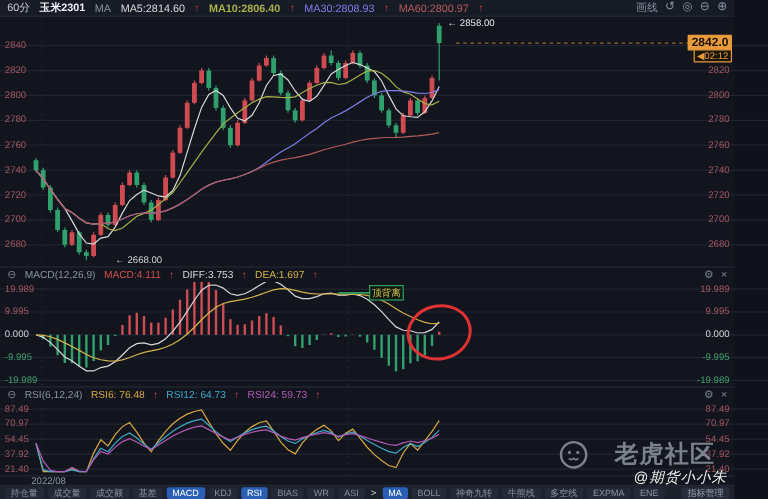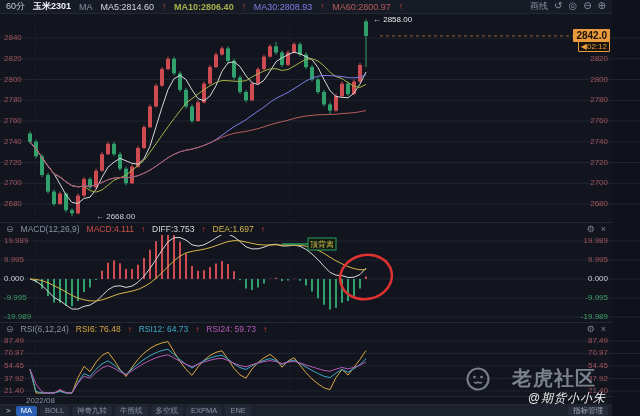--- a/index.html
+++ b/index.html
@@ -405,20 +405,32 @@
       <span class="wm-text">老虎社区</span>
     </div>
   </div>
 
   <div class="timeline">
     <span id="tl-start" style="left: 26px;">2022/08</span>
     <span id="tl-mid" style="left: 286px; margin-top: 48px;">09</span>
   </div>
 
   <div class="toolbar">
+    <span id="tabs-left" style="display:flex;gap:3px;">
+        <div class="tab">持仓量</div>
+        <div class="tab">成交量</div>
+        <div class="tab">成交额</div>
+        <div class="tab">基差</div>
+        <div class="tab active">MACD</div>
+        <div class="tab">KDJ</div>
+        <div class="tab active">RSI</div>
+        <div class="tab">BIAS</div>
+        <div class="tab">WR</div>
+        <div class="tab">ASI</div>
+      </span>
     <span class="more-arrow">&gt;</span>
     <span id="tabs-right" style="display:flex;gap:3px;">
         <div class="tab active">MA</div>
         <div class="tab">BOLL</div>
         <div class="tab">神奇九转</div>
         <div class="tab">牛熊线</div>
         <div class="tab">多空线</div>
         <div class="tab">EXPMA</div>
         <div class="tab">ENE</div>
       </span>

